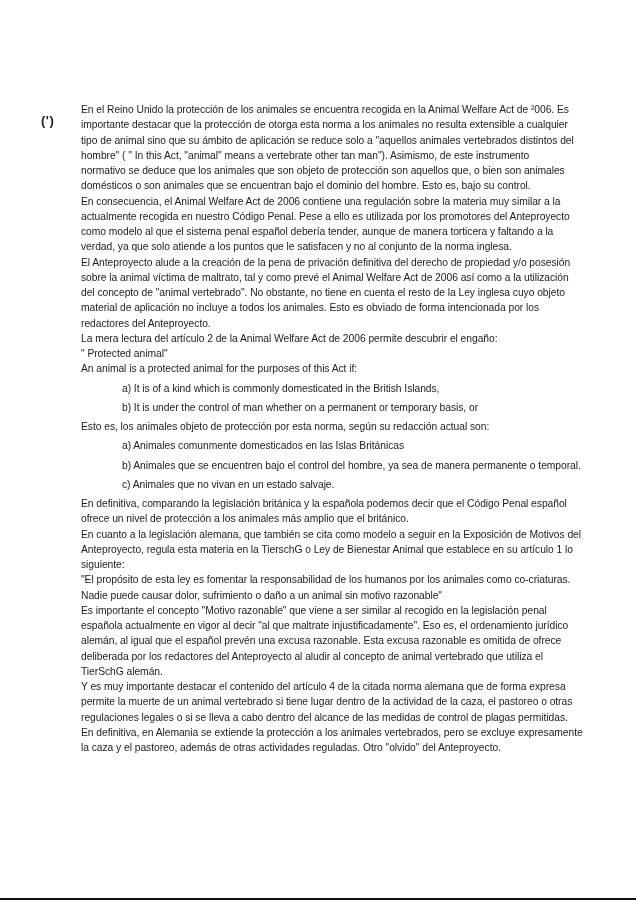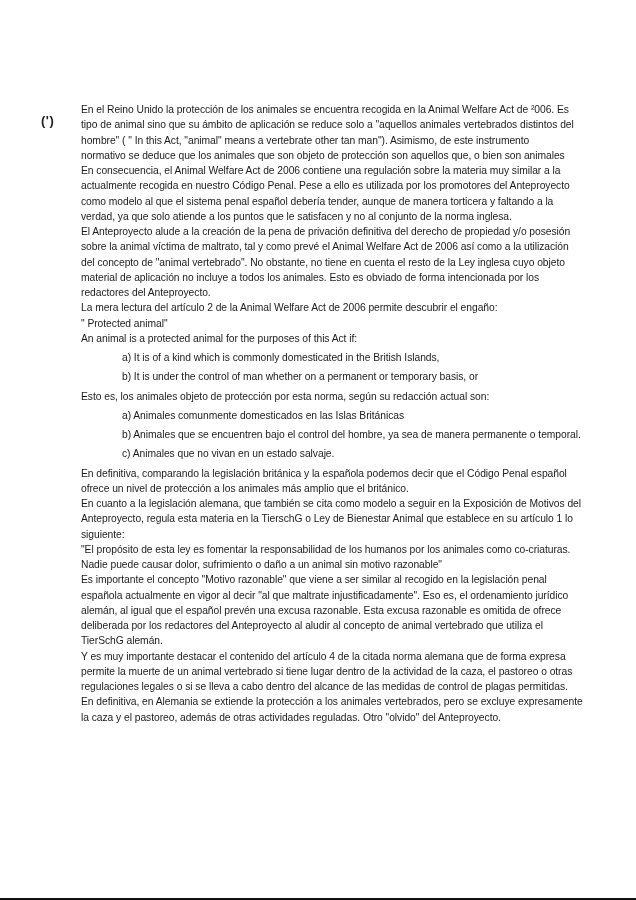--- a/index.html
+++ b/index.html
@@ -66,23 +66,25 @@
 </head>
 <body>
 
 <div class="page">
   <div class="note-marker">(')</div>
 
   <div class="body-text">
 
     <p class="para">
       <span class="line">En el Reino Unido la protección de los animales se encuentra recogida en la Animal Welfare Act de ²006. Es</span>
+      <span class="line">importante destacar que la protección de otorga esta norma a los animales no resulta extensible a cualquier</span>
       <span class="line">tipo de animal sino que su ámbito de aplicación se reduce solo a "aquellos animales vertebrados distintos del</span>
       <span class="line">hombre" ( " In this Act, "animal" means a vertebrate other tan man"). Asimismo, de este instrumento</span>
       <span class="line">normativo se deduce que los animales que son objeto de protección son aquellos que, o bien son animales</span>
+      <span class="line">domésticos o son animales que se encuentran bajo el dominio del hombre. Esto es, bajo su control.</span>
     </p>
 
     <p class="para">
       <span class="line">En consecuencia, el Animal Welfare Act de 2006 contiene una regulación sobre la materia muy similar a la</span>
       <span class="line">actualmente recogida en nuestro Código Penal. Pese a ello es utilizada por los promotores del Anteproyecto</span>
       <span class="line">como modelo al que el sistema penal español debería tender, aunque de manera torticera y faltando a la</span>
       <span class="line">verdad, ya que solo atiende a los puntos que le satisfacen y no al conjunto de la norma inglesa.</span>
     </p>
 
     <p class="para">

